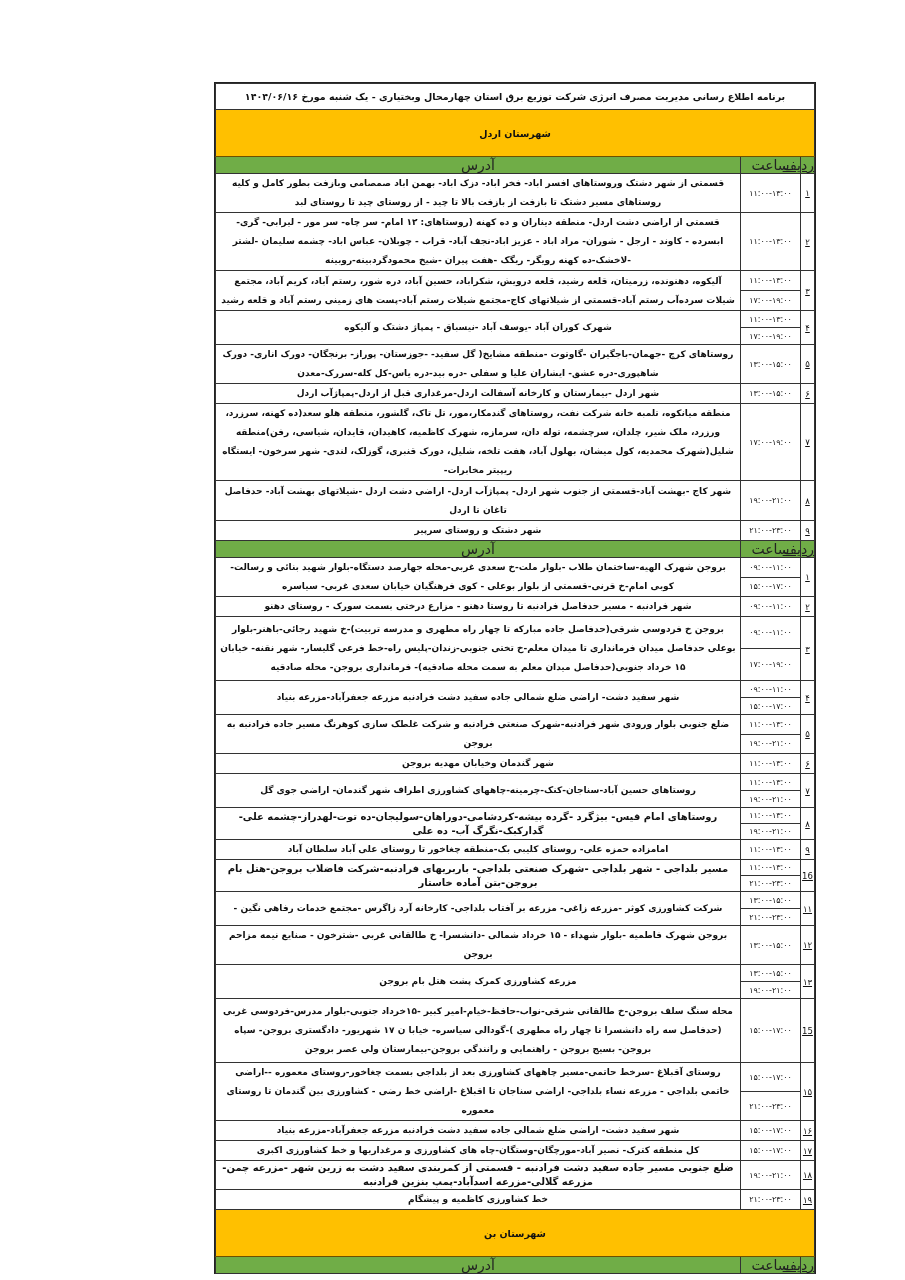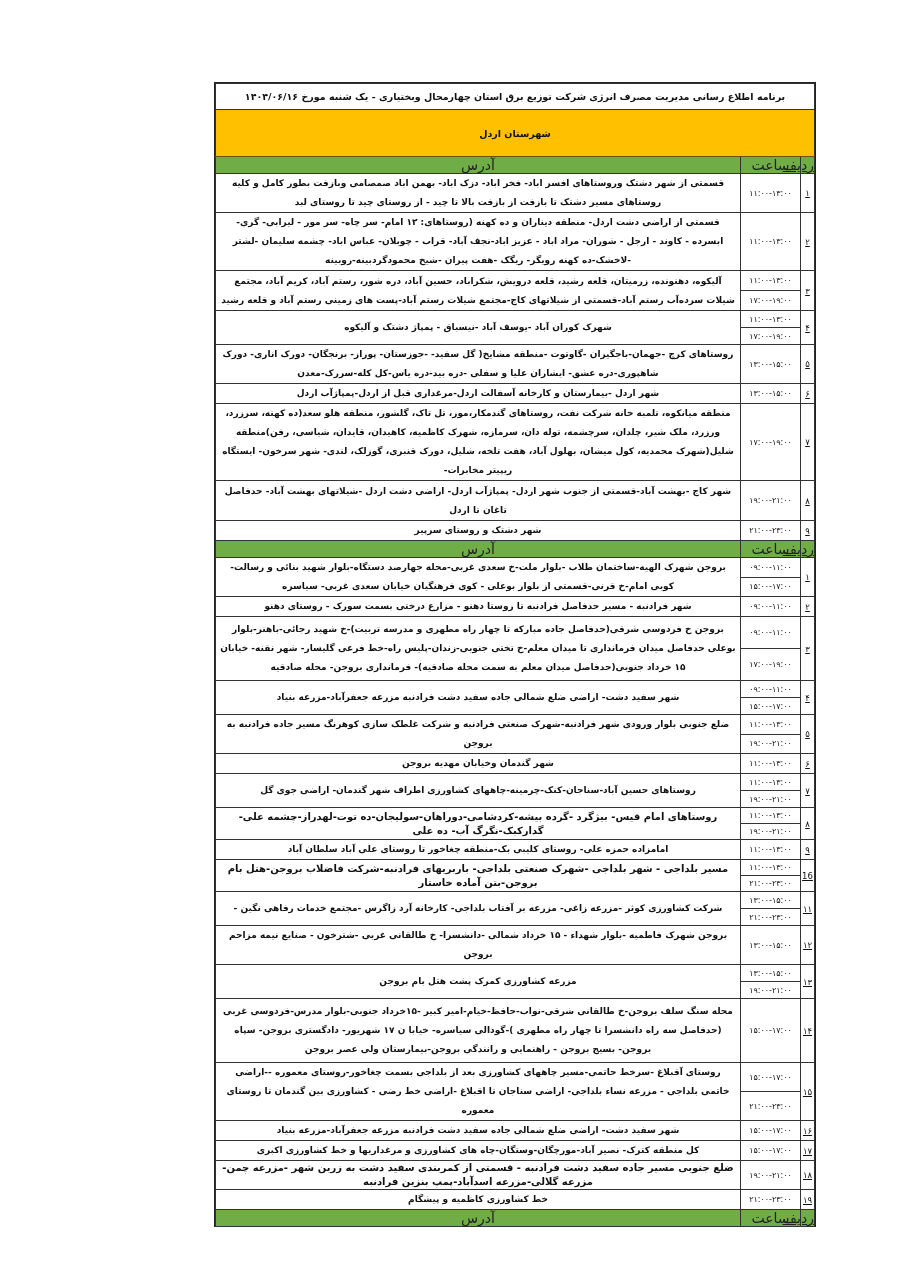--- a/index.html
+++ b/index.html
@@ -211,21 +211,21 @@
           <td class="col-num">۱۳</td>
           <td class="col-time stack-holder">
             <div class="time-stack">
               <div class="t">۱۳:۰۰-۱۵:۰۰</div>
               <div class="t">۱۹:۰۰-۲۱:۰۰</div>
             </div>
           </td>
           <td class="col-addr addr-center">مزرعه کشاورزی کمرک پشت هتل بام بروجن</td>
         </tr>
         <tr style="height: 64px;">
-          <td class="col-num">۱۴</td>
+          <td class="col-num">15</td>
           <td class="col-time time-cell">۱۵:۰۰-۱۷:۰۰</td>
           <td class="col-addr">محله سنگ سلف بروجن-خ طالقانی شرقی-نواب-حافظ-خیام-امیر کبیر -۱۵خرداد جنوبی-بلوار مدرس-فردوسی غربی (حدفاصل سه راه دانشسرا تا چهار راه مطهری )-گودالی سیاسره- خیابا ن ۱۷ شهریور- دادگستری بروجن- سپاه بروجن- بسیج بروجن - راهنمایی و رانندگی بروجن-بیمارستان ولی عصر بروجن</td>
         </tr>
         <tr style="height: 44px;">
           <td class="col-num">۱۵</td>
           <td class="col-time stack-holder">
             <div class="time-stack">
               <div class="t">۱۵:۰۰-۱۷:۰۰</div>
               <div class="t">۲۱:۰۰-۲۳:۰۰</div>
             </div>
@@ -244,20 +244,23 @@
         </tr>
         <tr style="height: 15px;">
           <td class="col-num">۱۸</td>
           <td class="col-time time-cell">۱۹:۰۰-۲۱:۰۰</td>
           <td class="col-addr addr-small">ضلع جنوبی مسیر جاده سفید دشت فرادنبه - قسمتی از کمربندی سفید دشت به زرین شهر -مزرعه چمن-مزرعه گلالی-مزرعه اسدآباد-پمپ بنزین فرادنبه</td>
         </tr>
         <tr style="height: 18px;">
           <td class="col-num">۱۹</td>
           <td class="col-time time-cell">۲۱:۰۰-۲۳:۰۰</td>
           <td class="col-addr addr-center">خط کشاورزی کاظمیه و پیشگام</td>
+        </tr>
+        <tr class="county-row">
+          <td colspan="3">شهرستان بن</td>
         </tr>
         <tr class="header-row">
           <td class="col-num">ردیف</td>
           <td class="col-time">ساعت</td>
           <td>آدرس</td>
         </tr>
       </tbody>
   </table>
 </div>
 

